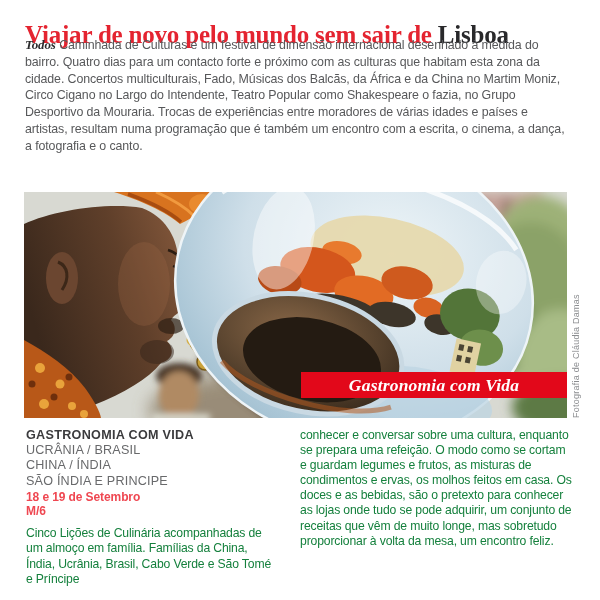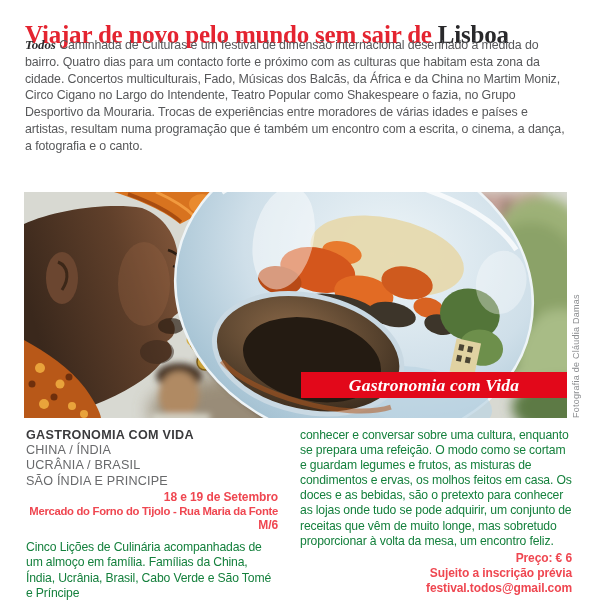--- a/index.html
+++ b/index.html
@@ -39,21 +39,21 @@
 
   
   .cols{position:absolute;left:26px;top:428px;width:546px;display:flex;}
   .col-left{width:252px;margin-right:22px;flex:none;}
   .col-right{width:272px;flex:none;}
 
   .ev-heading{font-size:12.6px;font-weight:700;color:#3b3b3d;letter-spacing:0.3px;
               line-height:15.2px;}
   .ev-country{font-size:12.6px;color:#68696b;letter-spacing:0.2px;line-height:15.2px;}
   .red-block{margin-top:2px;color:#ef4751;font-weight:700;}
-  .red-line{font-size:12px;line-height:13.9px;letter-spacing:-0.1px;text-align:right;}
+  .red-line{font-size:12px;line-height:13.9px;letter-spacing:-0.1px;}
   .red-line.tight{font-size:11.3px;letter-spacing:-0.3px;white-space:nowrap;}
   .body-text{color:#15803d;font-size:12.2px;line-height:15.5px;letter-spacing:-0.15px;}
   .col-left .body-text{margin-top:7px;}
   .col-right .body-text{line-height:15.1px;}
   .red-block2{margin-top:2px;color:#ef4751;font-weight:700;}
   .red-block2 .red-line{line-height:15px;}
 </style>
 </head>
 <body>
 
@@ -202,33 +202,27 @@
     <div class="banner">
         <span>Gastronomia com Vida</span>
       </div>
   </figure>
 
   <div class="credit">Fotografia de Cláudia Damas</div>
 
   <div class="cols">
     <div class="col-left">
       <div class="ev-heading">GASTRONOMIA COM VIDA</div>
+      <div class="ev-country">UCRÂNIA / BRASIL</div>
       <div class="ev-country">CHINA / ÍNDIA</div>
-      <div class="ev-country">UCRÂNIA / BRASIL</div>
       <div class="ev-country">SÃO ÍNDIA E PRINCIPE</div>
       <div class="red-block">
         <div class="red-line">18 e 19 de Setembro</div>
-        <div class="red-line tight">Mercado do Forno do Tijolo - Rua Maria da Fonte</div>
         <div class="red-line">M/6</div>
       </div>
       <div class="body-text">Cinco Lições de Culinária acompanhadas de um almoço em família. Famílias da China, Índia, Ucrânia, Brasil, Cabo Verde e São Tomé e Príncipe</div>
     </div>
     <div class="col-right">
       <div class="body-text">conhecer e conversar sobre uma cultura, enquanto se prepara uma refeição. O modo como se cortam e guardam legumes e frutos, as misturas de condimentos e ervas, os molhos feitos em casa. Os doces e as bebidas, são o pretexto para conhecer as lojas onde tudo se pode adquirir, um conjunto de receitas que vêm de muito longe, mas sobretudo proporcionar à volta da mesa, um encontro feliz.</div>
-      <div class="red-block2">
-        <div class="red-line">Preço: € 6</div>
-        <div class="red-line">Sujeito a inscrição prévia</div>
-        <div class="red-line">festival.todos@gmail.com</div>
-      </div>
     </div>
   </div>
 
 </div>
 
 </body></html>

